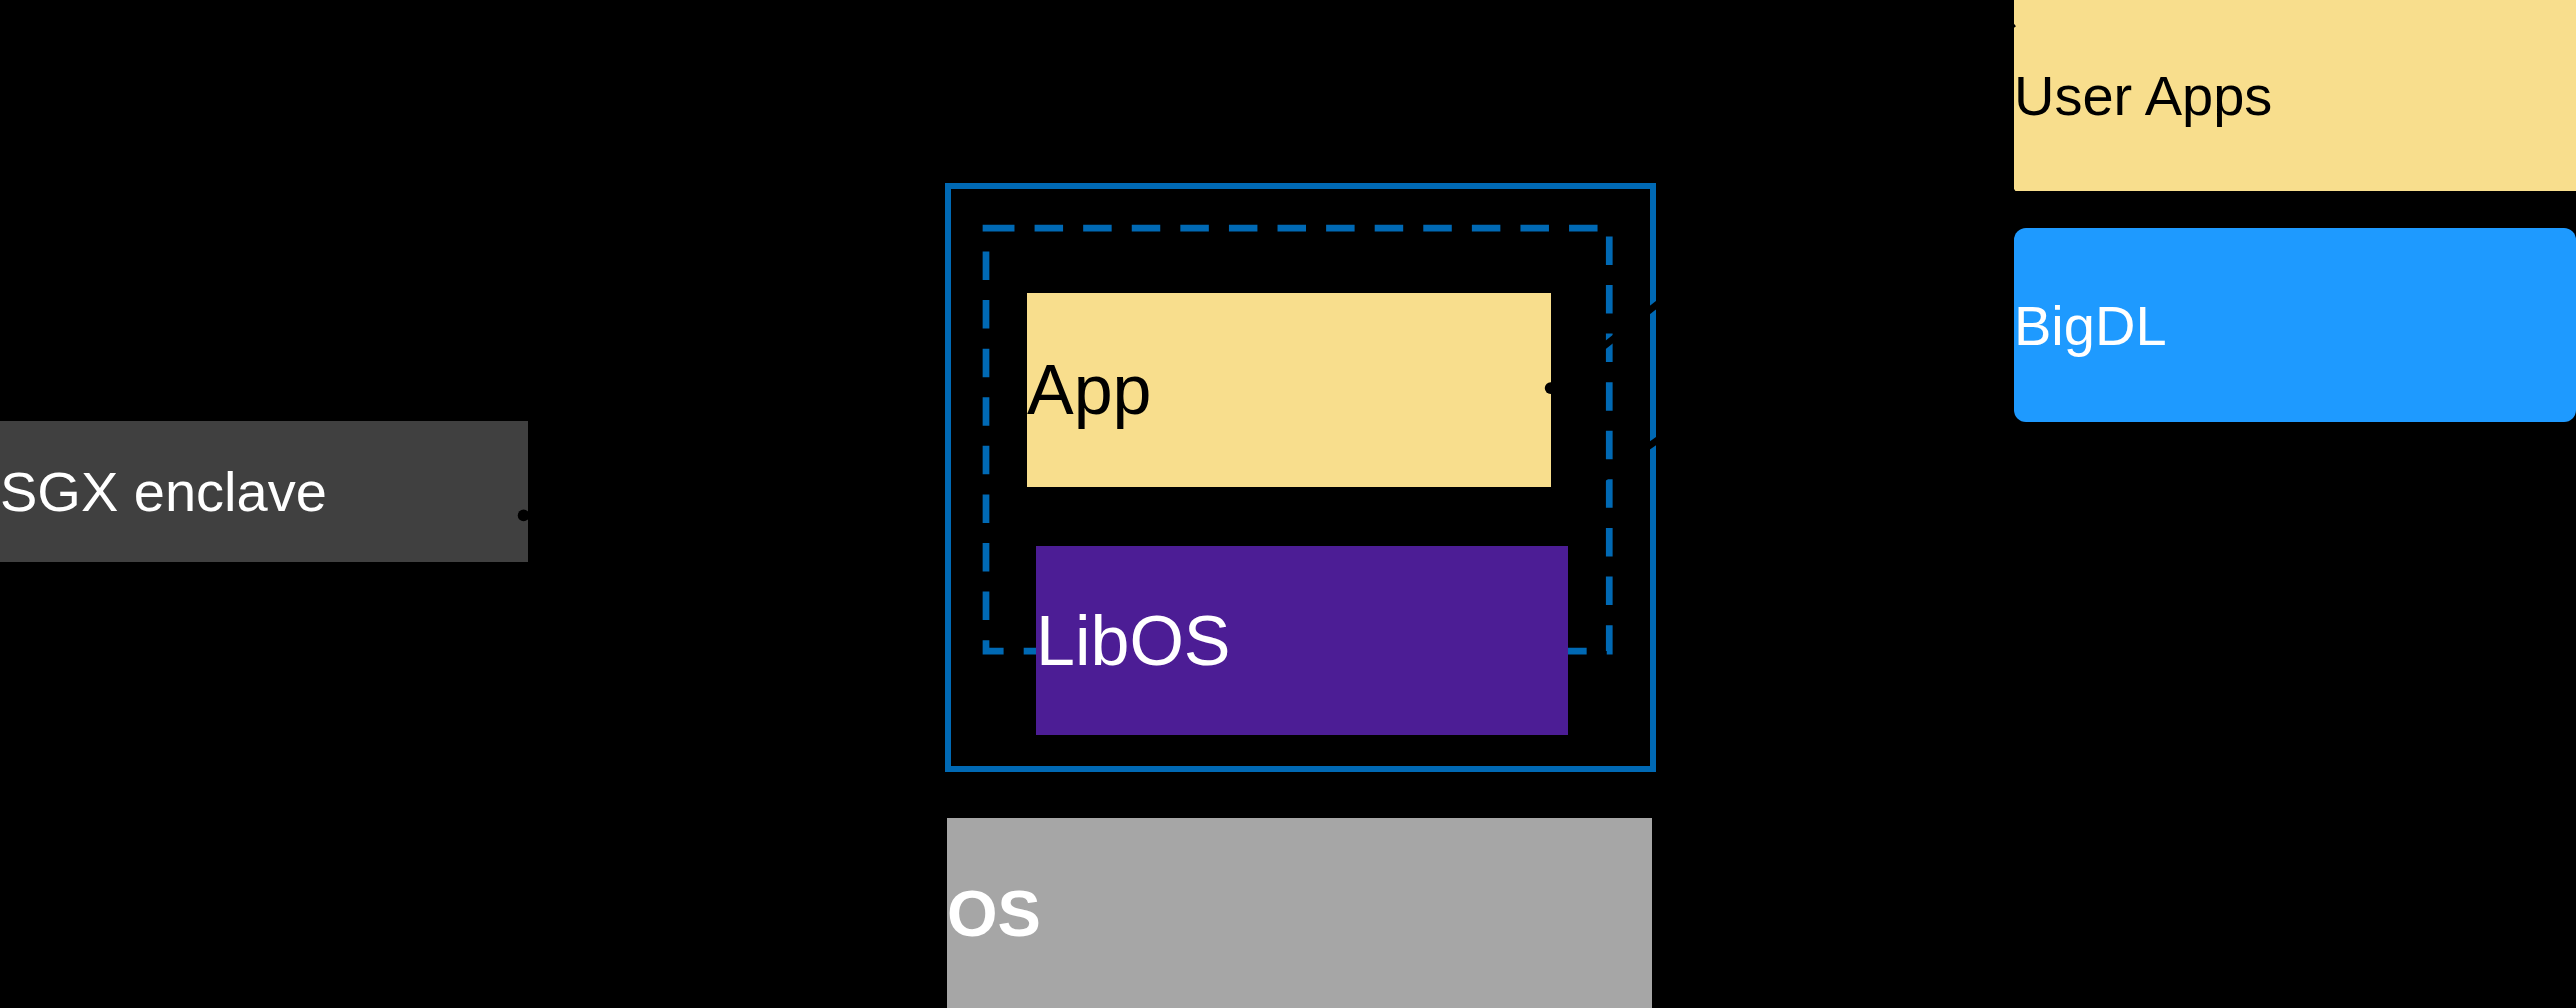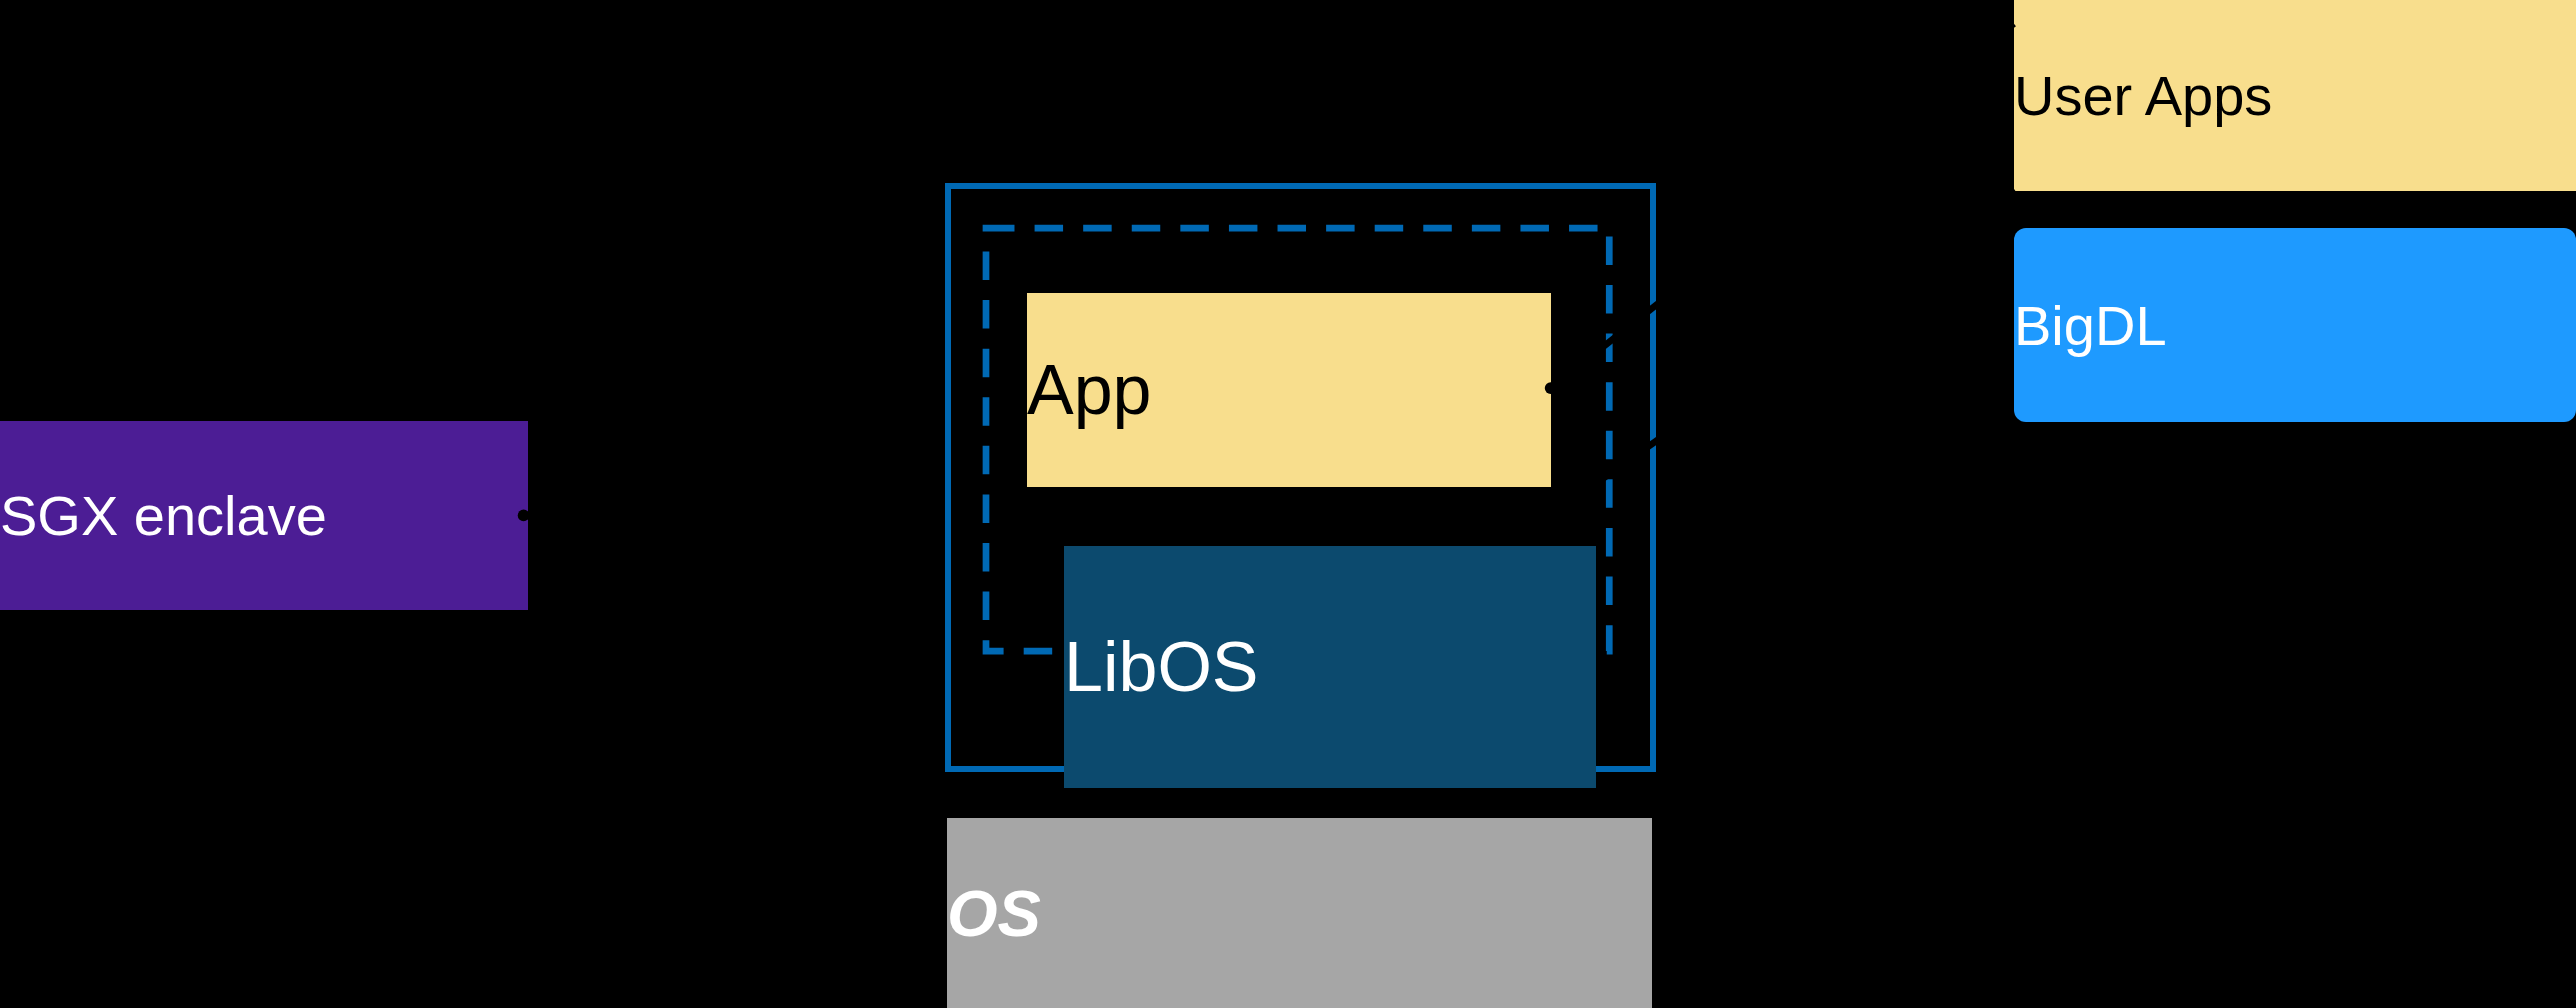--- a/index.html
+++ b/index.html
@@ -14,32 +14,32 @@
   .node {
     position: absolute;
     display: flex;
     align-items: center;
     justify-content: flex-start;
     box-sizing: border-box;
   }
   .label { white-space: nowrap; }
 
   
-  .sgx-box    { left: 0;    top: 421px;  width: 528px; height: 189px; background: #4c1d95; }
+  .sgx-box    { left: 0;    top: 421px;  width: 528px; height: 141px; background: #404040; }
   .sgx-box .label { color: #fff; font-size: 56px; }
 
   
   .outer-box  { left: 945px; top: 183px; width: 711px; height: 589px;
                 border: 6.7px solid #0069B4; background: transparent; z-index: 2; }
   .svg-under  { position: absolute; left: 0; top: 0; z-index: 1; }
   .app-box    { left: 1027px; top: 293px; width: 524px; height: 194px; background: #F8DE8D; z-index: 3; }
   .app-box .label { color: #000; font-size: 70px; }
-  .libos-box  { left: 1064px; top: 546px; width: 532px; height: 242px; background: #0c4a6e; z-index: 3; }
+  .libos-box  { left: 1036px; top: 546px; width: 532px; height: 189px; background: #4c1d95; z-index: 3; }
   .libos-box .label { color: #fff; font-size: 70px; }
-  .os-box     { left: 947px; top: 818px; width: 705px; height: 190px; background: #A6A6A6; z-index: 2; font-style: italic; }
+  .os-box     { left: 947px; top: 818px; width: 705px; height: 190px; background: #A6A6A6; z-index: 2; }
   .os-box .label { color: #fff; font-size: 65px; font-weight: bold; }
 
   
   .userapps-box { left: 2014px; top: 0;     width: 562px; height: 191px; background: #F8DE8D; }
   .userapps-box .label { color: #000; font-size: 56px; }
   .bigdl-box    { left: 2014px; top: 228px; width: 562px; height: 194px; background: #1E9AFF; border-radius: 12px; }
   .bigdl-box .label { color: #fff; font-size: 56px; }
   .spark-box    { left: 2014px; top: 482px; width: 562px; height: 188px; background: #BFBFBF; }
   .spark-box .label { color: #fff; font-size: 56px; }
 

